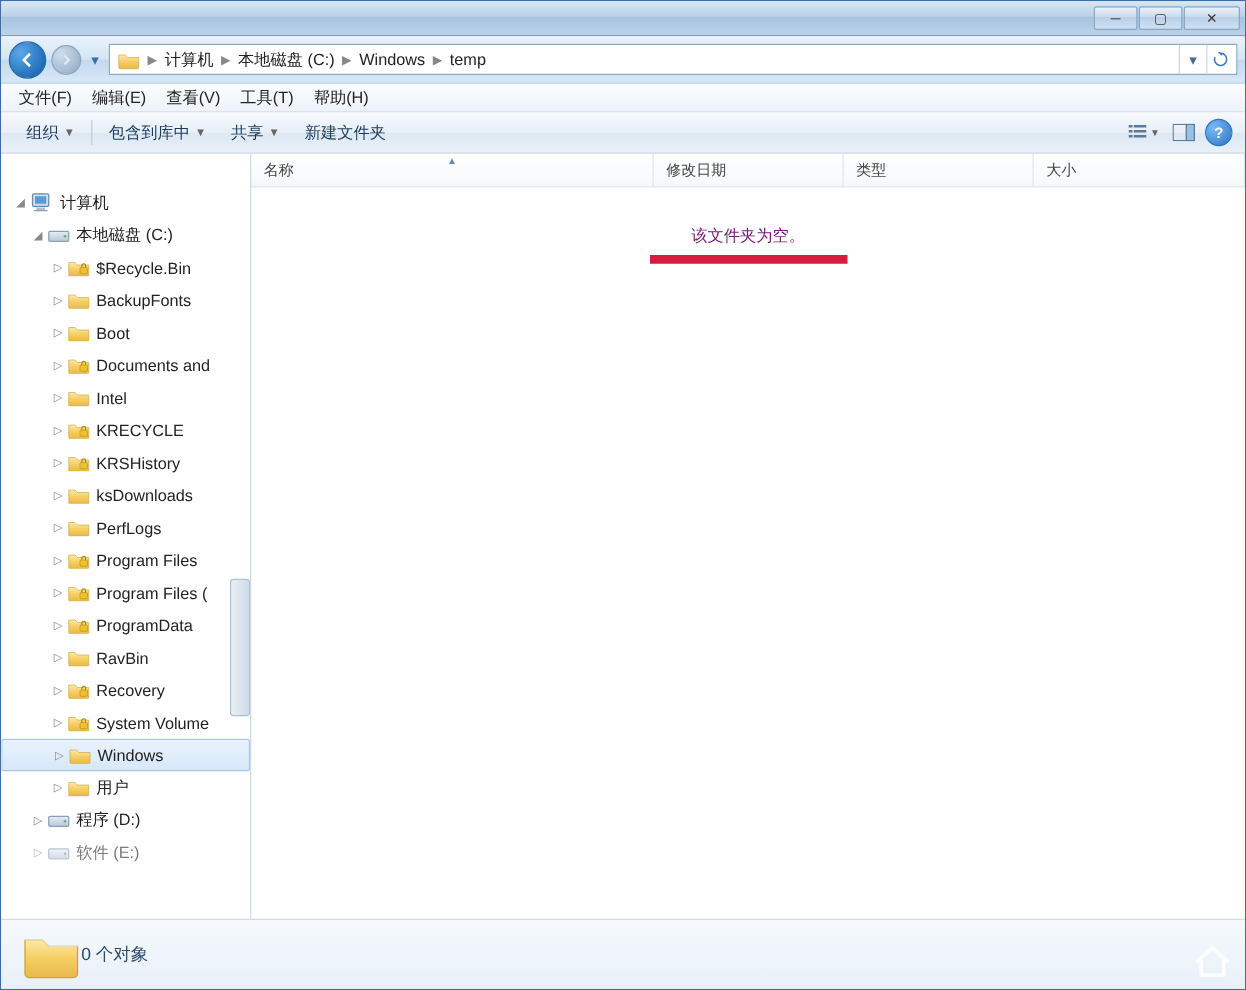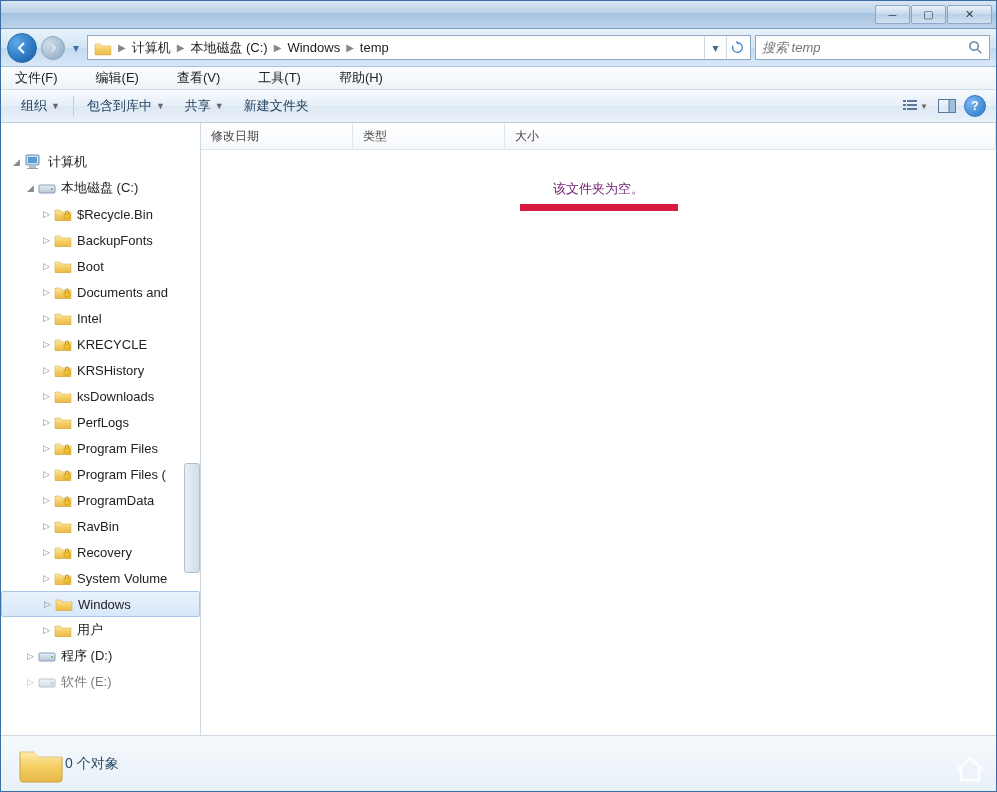--- a/index.html
+++ b/index.html
@@ -19,21 +19,21 @@
 .addressbar { flex: 1; height: 25px; background: #fff; border: 1px solid #8fa9c2; display: flex; align-items: center; padding: 0 2px; }
 .crumb-icon { width: 18px; height: 18px; margin: 0 4px; }
 .crumb { padding: 0 4px; font-size: 13px; color: #222; height: 100%; display: flex; align-items: center; cursor: pointer; }
 .crumb-sep { color: #888; padding: 0 2px; font-size: 10px; }
 .addr-right { display: flex; gap: 0; margin-left: auto; }
 .addr-btn { width: 22px; height: 23px; border-left: 1px solid #ccd9e6; display: flex; align-items: center; justify-content: center; cursor: pointer; color: #4a6a8a; }
 .searchbox { width: 235px; height: 25px; background: #fff; border: 1px solid #8fa9c2; display: flex; align-items: center; padding: 0 6px; }
 .search-input { flex: 1; border: none; outline: none; font-style: italic; color: #888; font-size: 13px; font-family: inherit; }
 .search-icon { color: #5a7a9a; }
 
-.menubar { height: 23px; background: linear-gradient(to bottom, #fbfcfe, #eef3f9); border-bottom: 1px solid #d0dae5; display: flex; align-items: center; padding: 0 6px; gap: 22px; }
+.menubar { height: 23px; background: linear-gradient(to bottom, #fbfcfe, #eef3f9); border-bottom: 1px solid #d0dae5; display: flex; align-items: center; padding: 0 6px; }
 .menu-item { padding: 0 8px; font-size: 13px; color: #222; cursor: pointer; height: 100%; display: flex; align-items: center; }
 
 .toolbar { height: 33px; background: linear-gradient(to bottom, #f7fafd, #e6eef7 50%, #dde8f3 51%, #e9f1fa); border-bottom: 1px solid #c0cedc; display: flex; align-items: center; padding: 0 10px; }
 .tool-item { padding: 0 10px; font-size: 13px; color: #1a3a5a; cursor: pointer; height: 100%; display: flex; align-items: center; gap: 4px; }
 .tool-sep { width: 1px; height: 20px; background: #c0cedc; margin: 0 3px; }
 .tool-right { margin-left: auto; display: flex; align-items: center; gap: 2px; }
 .view-btn { width: 30px; height: 22px; border: 1px solid transparent; display: flex; align-items: center; justify-content: center; cursor: pointer; color: #4a6a8a; }
 .help-btn { width: 22px; height: 22px; border-radius: 50%; background: radial-gradient(circle at 30% 30%, #7ab8f5, #2b78c2); color: #fff; display: flex; align-items: center; justify-content: center; font-weight: bold; cursor: pointer; border: 1px solid #2b78c2; }
 
 .content { flex: 1; display: flex; overflow: hidden; background: #fff; }
@@ -124,27 +124,20 @@
       <span class="crumb">temp</span>
       <div class="addr-right">
         <div class="addr-btn">▾</div>
         <div class="addr-btn">
           <svg width="13" height="13" viewBox="0 0 16 16">
               <path d="M8 2 a6 6 0 1 1 -5.6 3.8 M8 2 l-2 -1 M8 2 l1 2" stroke="#3a7ac2" stroke-width="1.5" fill="none"></path>
             </svg>
         </div>
       </div>
     </div>
-    <div class="searchbox">
-      <input class="search-input" placeholder="搜索 temp" style="">
-      <svg class="search-icon" width="15" height="15" viewBox="0 0 16 16">
-          <circle cx="6.5" cy="6.5" r="4.5" stroke="#5a7a9a" stroke-width="1.5" fill="none"></circle>
-          <path d="M10 10 L14 14" stroke="#5a7a9a" stroke-width="1.5"></path>
-        </svg>
-    </div>
   </div>
 
   <div class="menubar">
     <div class="menu-item">文件(F)</div>
     <div class="menu-item">编辑(E)</div>
     <div class="menu-item">查看(V)</div>
     <div class="menu-item">工具(T)</div>
     <div class="menu-item">帮助(H)</div>
   </div>
 
@@ -361,20 +354,24 @@
               <rect x="1" y="4" width="16" height="8" rx="1" fill="url(#dgrad)" stroke="#8aa0b8"></rect>
               <circle cx="14" cy="8" r="1" fill="#6faa6f"></circle>
             </svg>
             <span>软件 (E:)</span>
           </div>
         </div>
       <div class="tree-scrollbar"></div>
     </div>
     <div class="list">
       <div class="list-header">
+        <div class="col col-name">
+            <span>名称</span>
+            <span class="sort-ind">▲</span>
+          </div>
         <div class="col col-date">修改日期</div>
         <div class="col col-type">类型</div>
         <div class="col col-size">大小</div>
       </div>
       <div class="list-body">
         <div class="empty-msg">该文件夹为空。</div>
         <div class="red-underline"></div>
       </div>
     </div>
   </div>

